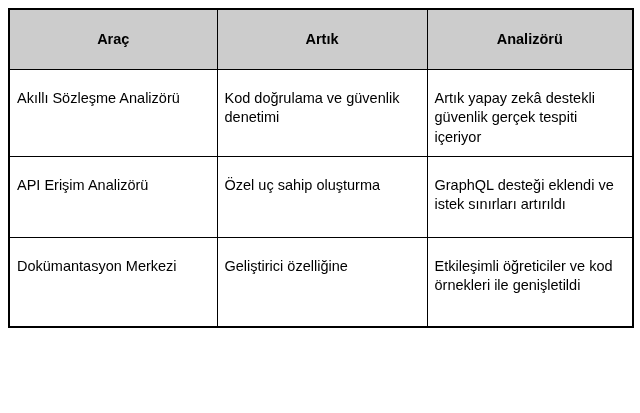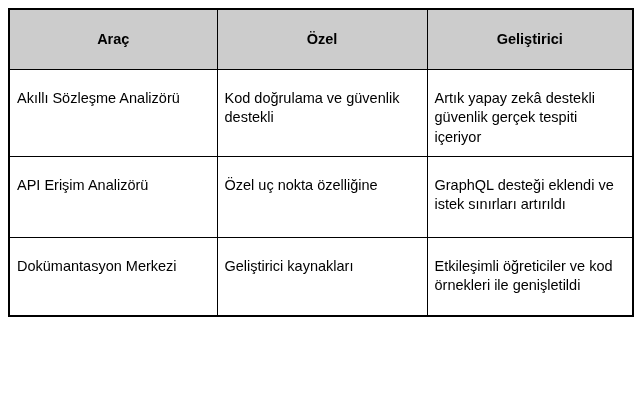--- a/index.html
+++ b/index.html
@@ -45,52 +45,52 @@
     text-align: left;
     padding: 19px 7px 8px 7px;
     line-height: 1.35;
     white-space: pre-line;
     background: #ffffff;
     margin-top: 16px;
   }
   tr.r1 { height: 83px; }
   tr.r2 { height: 81px; }
   tr.r3 { height: 96px; }
-  tr.r4 { height: 79px; }
+  tr.r4 { height: 90px; }
 </style>
 </head>
 <body>
 
 <table class="doc-table">
   <colgroup>
     <col class="c1">
       <col class="c2">
       <col class="c3">
   </colgroup>
   <thead>
     <tr>
       <th>Araç</th>
-      <th>Özel</th>
-      <th>Geliştirici</th>
+      <th>Artık</th>
+      <th>Analizörü</th>
     </tr>
   </thead>
   <tbody>
     <tr class="r1">
       <td>Akıllı Sözleşme Analizörü</td>
       <td>Kod doğrulama ve güvenlik
-destekli</td>
+denetimi</td>
       <td>Artık yapay zekâ destekli
 güvenlik gerçek tespiti içeriyor</td>
     </tr>
     <tr class="r2">
       <td>API Erişim Analizörü</td>
-      <td>Özel uç nokta özelliğine</td>
+      <td>Özel uç sahip oluşturma</td>
       <td>GraphQL desteği eklendi ve
 istek sınırları artırıldı</td>
     </tr>
     <tr class="r4">
       <td>Dokümantasyon Merkezi</td>
-      <td>Geliştirici kaynakları</td>
+      <td>Geliştirici özelliğine</td>
       <td>Etkileşimli öğreticiler ve kod
 örnekleri ile genişletildi</td>
     </tr>
   </tbody>
 </table>
 
 </body></html>

